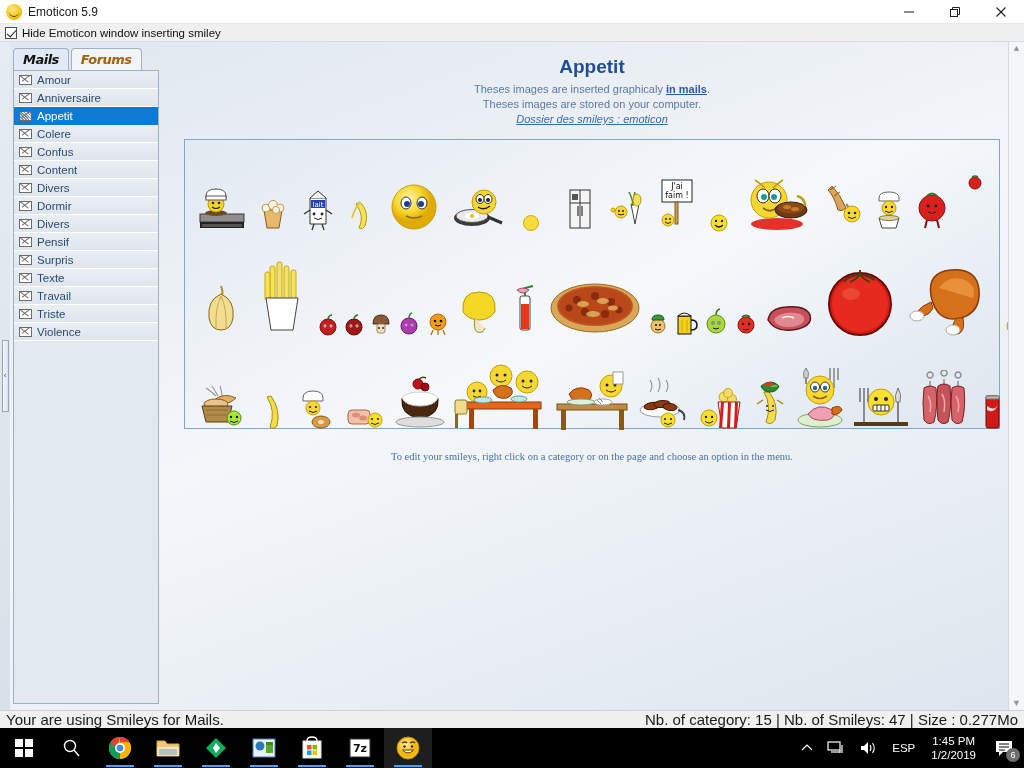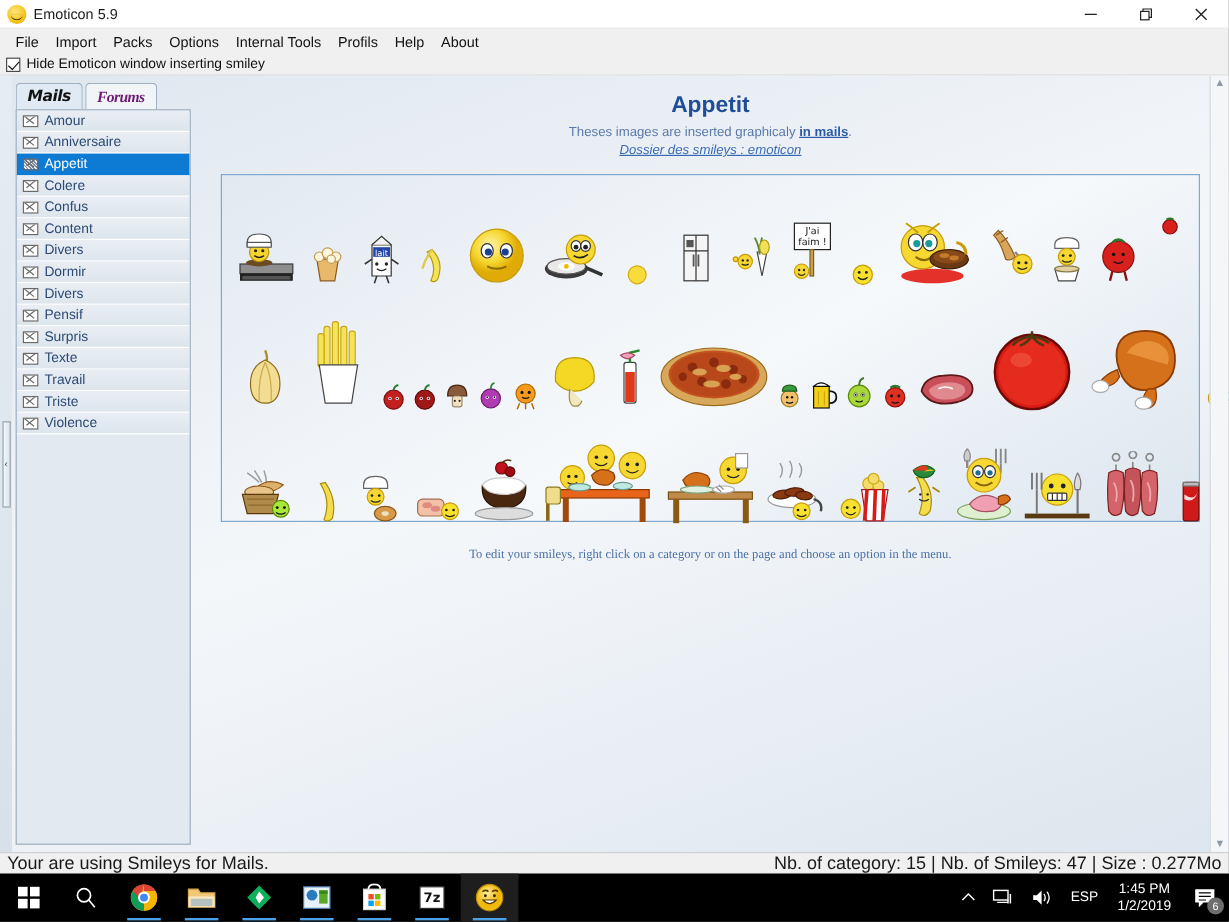--- a/index.html
+++ b/index.html
@@ -101,21 +101,21 @@
     font-family: "DejaVu Sans", sans-serif;
     font-size: 13px; font-style: italic; font-weight: bold;
     color: #1a1a1a;
     padding: 2px 9px 2px 9px; height: 22px;
     border: 1px solid #9fb0c0; border-bottom: none;
     border-radius: 4px 4px 0 0;
     display: flex; align-items: center;
     letter-spacing: -0.5px;
   }
   .tab.active { background: #dfeaf5; color: #111; }
-  .tab.inactive { background: #f2f5f8; color: #701a75; margin-left: 2px; font-family: Liberation Serif, serif; }
+  .tab.inactive { background: #f2f5f8; color: #a16207; margin-left: 2px; }
 
   .catlist {
     flex: 1; margin: 0 1px 6px 3px;
     border: 1px solid #9fb0c0; background: #e3e9f0;
     overflow: hidden;
   }
   .cat-row {
     height: 18px; display: flex; align-items: center;
     border-bottom: 1px solid #ffffff;
     padding-left: 5px; gap: 5px;
@@ -257,30 +257,20 @@
         </svg>
       </div>
       <div class="win-btn close">
         <svg width="12" height="12" viewBox="0 0 12 12">
           <line x1="1.5" y1="1.5" x2="10.5" y2="10.5" stroke="#202020" stroke-width="1.1"></line>
           <line x1="10.5" y1="1.5" x2="1.5" y2="10.5" stroke="#202020" stroke-width="1.1"></line>
         </svg>
       </div>
     </div>
 
-    <div class="menubar">
-      <div class="menu-item">File</div>
-      <div class="menu-item">Import</div>
-      <div class="menu-item">Packs</div>
-      <div class="menu-item">Options</div>
-      <div class="menu-item">Internal Tools</div>
-      <div class="menu-item">Profils</div>
-      <div class="menu-item">Help</div>
-      <div class="menu-item">About</div>
-    </div>
 
     <div class="checkstrip">
       <div class="chk"></div>
       <div class="chk-label">Hide Emoticon window inserting smiley</div>
     </div>
 
     <div class="workarea">
 
       <div class="collapse-handle">
         <div class="collapse-grip">‹</div>
@@ -355,20 +345,21 @@
           </div>
       </div>
 
       <div class="content">
         <div class="content-inner">
           <div class="page-title">Appetit</div>
           <div class="page-sub">
             <div>
               <span>Theses images are inserted graphicaly </span><a href="#">in mails</a><span>.</span>
             </div>
+            <div>Theses images are stored on your computer.</div>
             <div>
               <a href="#" class="folder-link">Dossier des smileys : emoticon</a>
             </div>
           </div>
 
           <div class="smiley-panel">
 
             <div class="smiley-row r1">
               <div class="sm" style="width:58px">
                 <svg width="52" height="52" viewBox="0 0 52 52">

